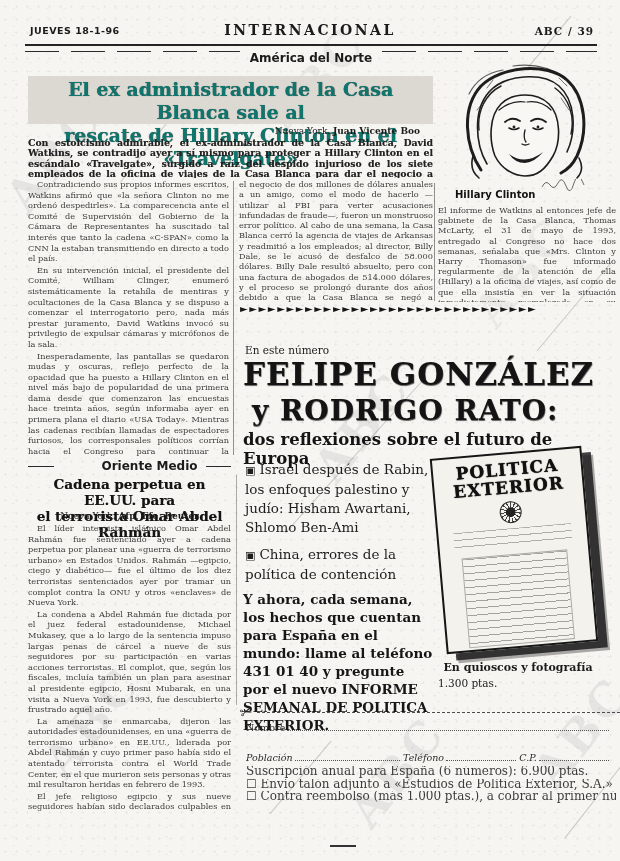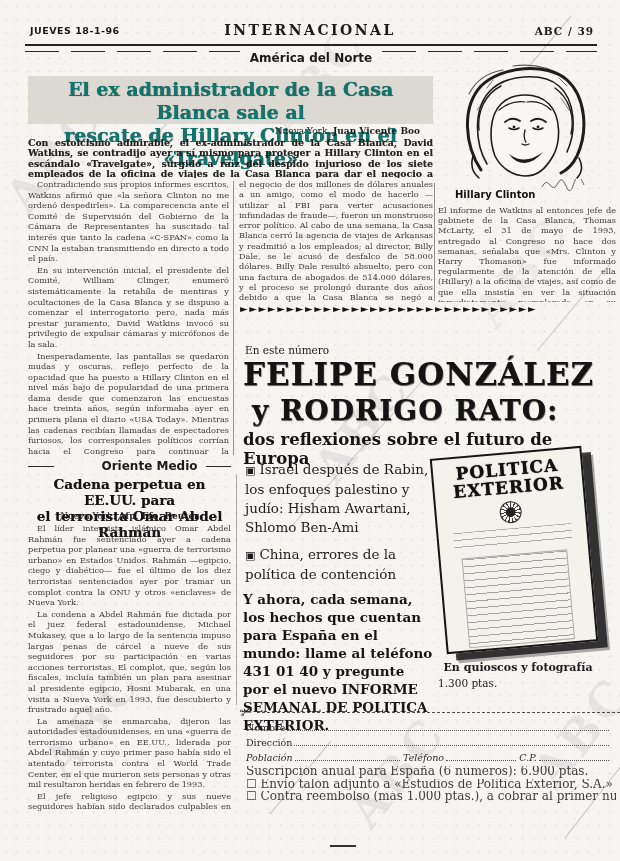--- a/index.html
+++ b/index.html
@@ -208,24 +208,20 @@
   <div class="abs price">1.300 ptas.</div>
 
   <div class="abs cutline">
     <span class="sc">✂</span>
     <span class="dl"></span>
   </div>
   <div class="formrow" style="top:722px;">
     <span class="fl">Nombre</span>
       <span class="leader"></span>
   </div>
-  <div class="formrow" style="top:737px;">
-    <span class="fl">Dirección</span>
-      <span class="leader"></span>
-  </div>
   <div class="formrow" style="top:752px;font-style:italic;">
     <span class="fl">Población</span>
       <span class="leader" style="flex:3;"></span>
     <span class="fl">Teléfono</span>
       <span class="leader" style="flex:2;"></span>
     <span class="fl">C.P.</span>
       <span class="leader" style="flex:2;"></span>
   </div>
   <div class="abs fnotes">
     <div>Suscripción anual para España (6 números): 6.900 ptas.</div>

